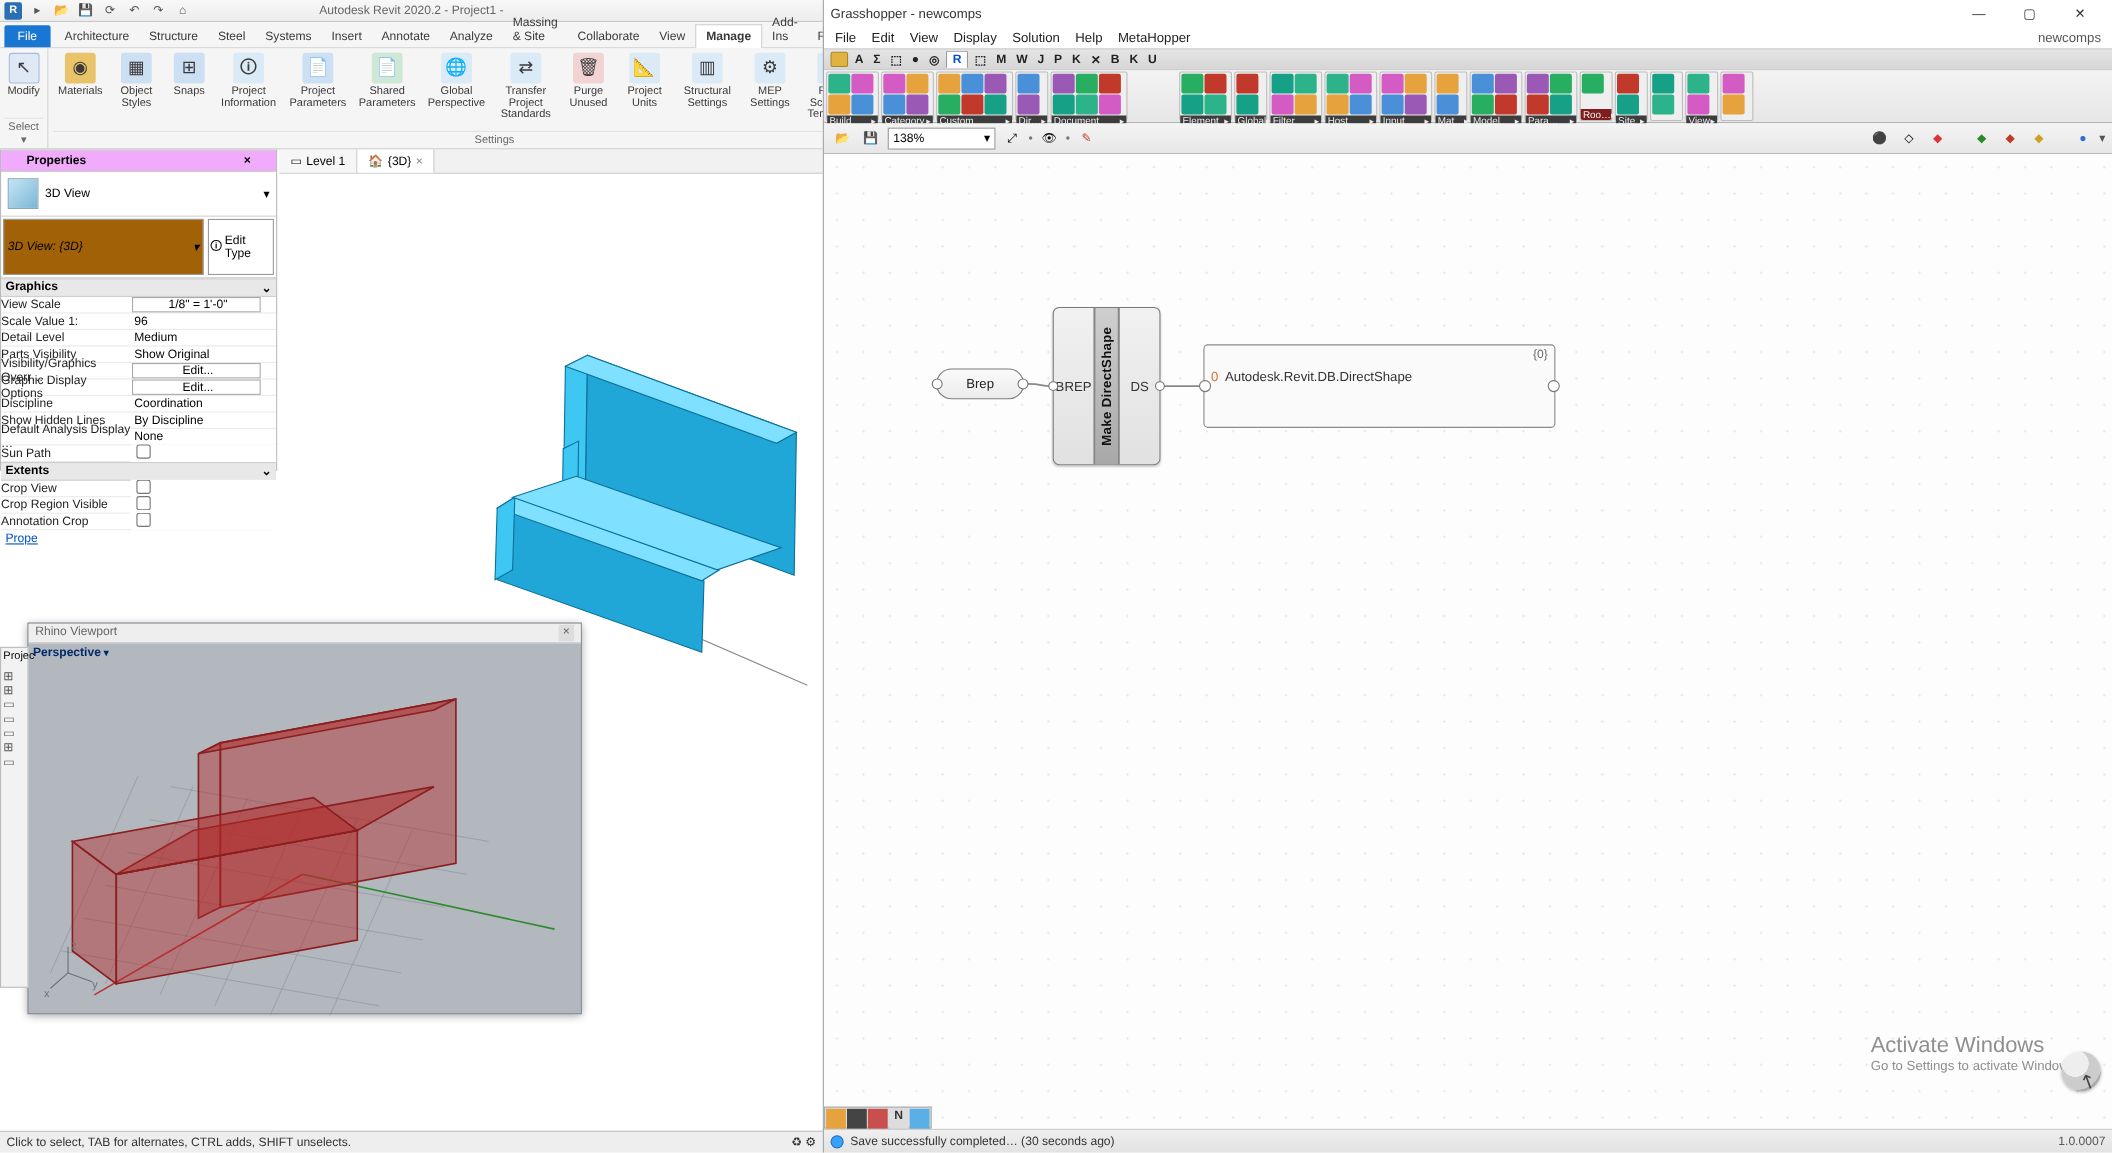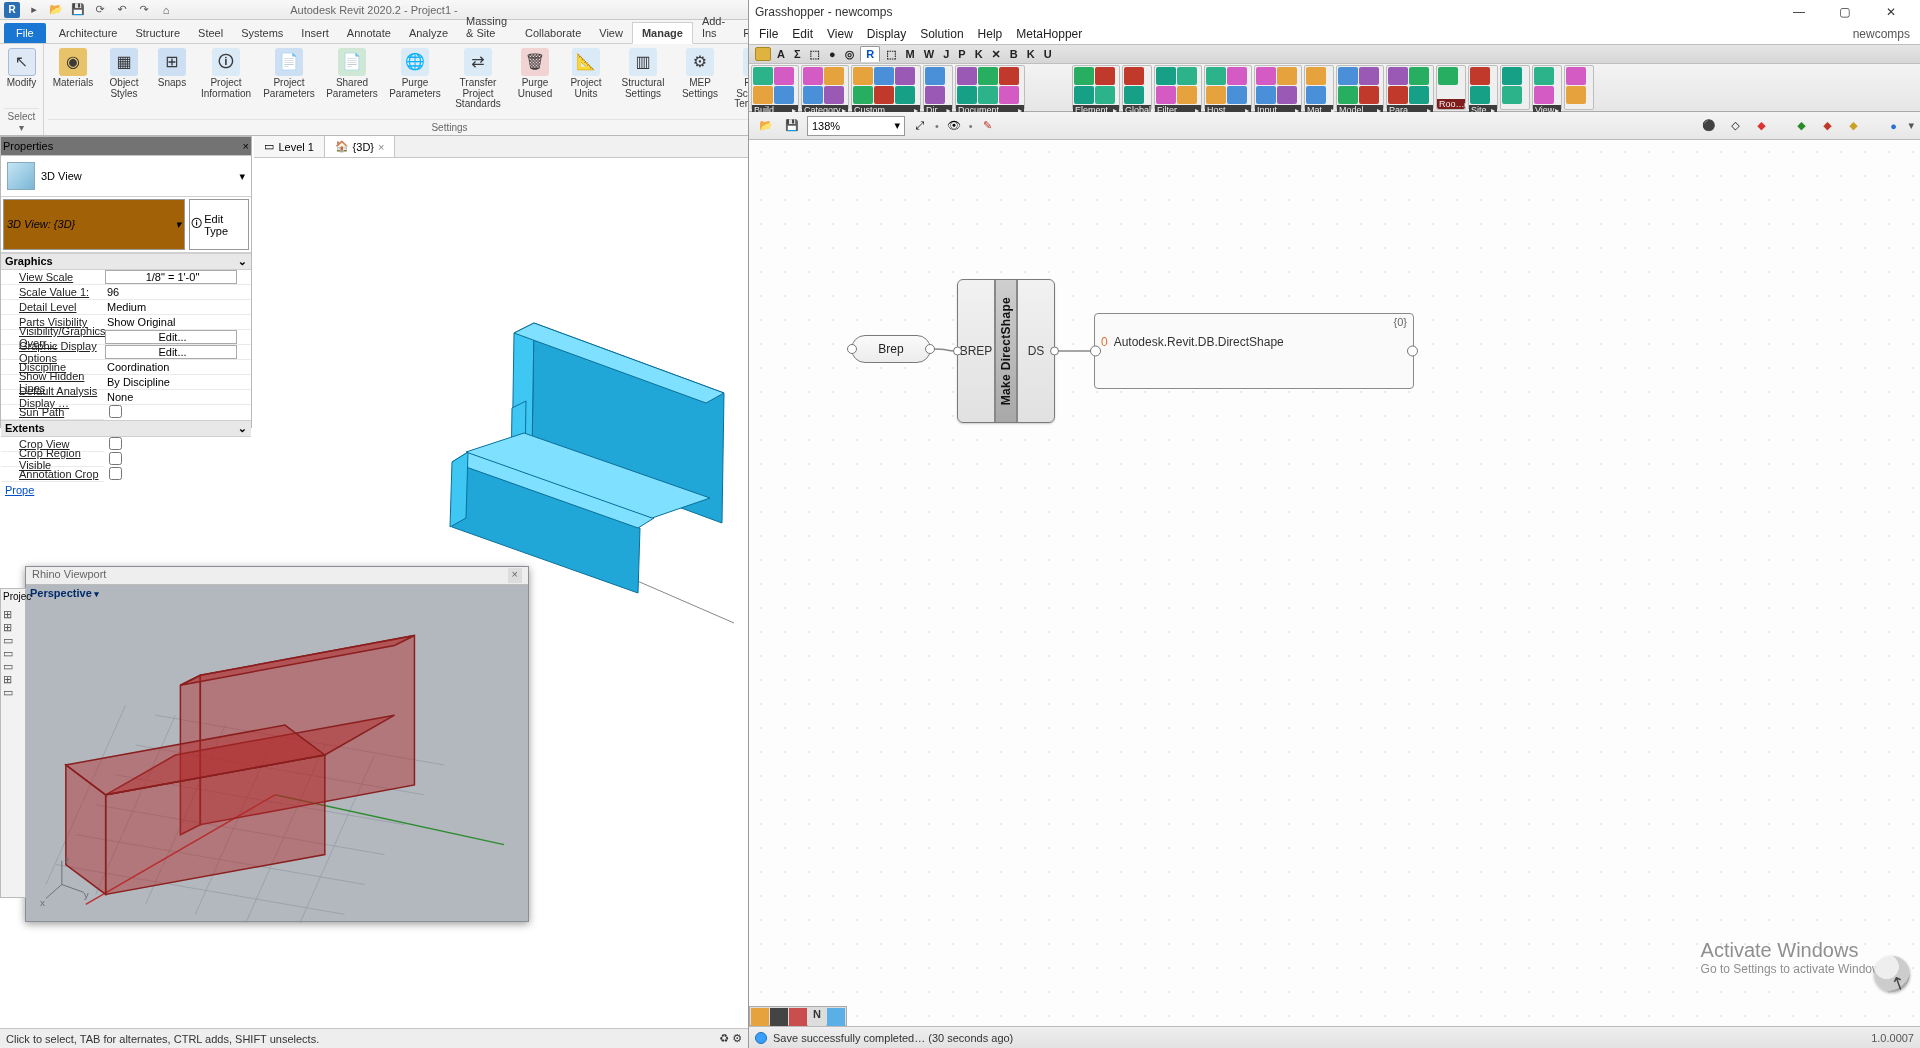--- a/index.html
+++ b/index.html
@@ -21,29 +21,29 @@
 .rgroup { border-right:1px solid #d4d4d4; display:flex; flex-direction:column; padding:2px 4px; }
 .rgroup .items { flex:1; display:flex; gap:1px; }
 .rgroup .gname { text-align:center; font-size:10px; color:#666; padding-top:2px; border-top:1px solid #e3e3e3; }
 .ritem { display:flex; flex-direction:column; align-items:center; justify-content:flex-start; width:50px; padding:2px 1px; font-size:10px; color:#3a3a3a; text-align:center; cursor:pointer; line-height:1.05; }
 .ritem .icn { width:28px; height:28px; margin-bottom:2px; border-radius:3px; display:flex; align-items:center; justify-content:center; font-size:16px; }
 .ritem.small { width:44px; }
 .ritem.wide { width:62px; }
 
 .doc-area { flex:1; position:relative; background:#fff; }
 .prop-panel { position:absolute; left:0; top:0; width:252px; height:292px; background:#fff; border:1px solid #b9b9b9; font-size:11px; }
-.prop-panel .hdr { background:#737373; padding:3px 2px; display:flex; justify-content:space-between; border-bottom:1px solid #c6c6c6; }
+.prop-panel .hdr { background:#f0abfc; padding:3px 23px; display:flex; justify-content:space-between; border-bottom:1px solid #c6c6c6;font-weight:bold; }
 .prop-panel .sel { display:flex; align-items:center; gap:6px; padding:6px; border-bottom:1px solid #d0d0d0; }
 .prop-panel .sel .cube { width:28px; height:28px; background:linear-gradient(135deg,#c5e5f5,#7bb6d6); border:1px solid #8ab; }
 .prop-panel .row2 { display:flex; border-bottom:1px solid #d0d0d0; }
 .prop-panel .row2 .l { flex:1; border:1px solid #999; margin:2px; padding:18px 3px; background:#a16207; display:flex; justify-content:space-between;font-style:italic; }
 .prop-panel .row2 .r { width:60px; border:1px solid #999; margin:2px; display:flex; align-items:center; justify-content:center; gap:2px; padding:1px; background:#fff; }
 .pgroup { background:#e8e8e8; padding:1px 4px; font-weight:600; display:flex; justify-content:space-between; border-top:1px solid #cfcfcf; border-bottom:1px solid #cfcfcf; }
 .prow { display:flex; border-bottom:1px solid #eaeaea; height:15px; align-items:center; }
-.prow .k { width:103px; padding-left:18px; color:#222;text-decoration:underline; }
+.prow .k { width:118px; padding-left:0; color:#222; }
 .prow .v { flex:1; padding-left:3px; background:#fff; }
 .prow .v.box { border:1px solid #aaa; margin:1px 14px 1px 1px; text-align:center; }
 .prow .v.chk { }
 .prow .v.chk input { margin-left:2px; }
 .prop-panel .foot { padding:2px 4px; color:#0050c8; text-decoration:underline; }
 
 .viewtabs { position:absolute; left:254px; top:0; right:0; height:22px; background:#f1f1f1; border-bottom:1px solid #c6c6c6; display:flex; }
 .vtab { display:flex; align-items:center; gap:4px; padding:0 10px; border-right:1px solid #c6c6c6; background:#f6f6f6; font-size:11px; }
 .vtab.active { background:#fff; }
 .vtab .x { color:#888; }
@@ -180,21 +180,21 @@
         <div class="ritem wide">
             <span class="icn" style="background:#cddff2;">📄</span>
             <span>Project Parameters</span>
           </div>
         <div class="ritem wide">
             <span class="icn" style="background:#cfe8d6;">📄</span>
             <span>Shared Parameters</span>
           </div>
         <div class="ritem wide">
             <span class="icn" style="background:#dbeaf7;">🌐</span>
-            <span>Purge Parameters</span>
+            <span>Global Perspective</span>
           </div>
         <div class="ritem wide">
             <span class="icn" style="background:#dbeaf7;">⇄</span>
             <span>Transfer Project Standards</span>
           </div>
         <div class="ritem">
             <span class="icn" style="background:#f2d3d3;">🗑</span>
             <span>Purge Unused</span>
           </div>
         <div class="ritem">

